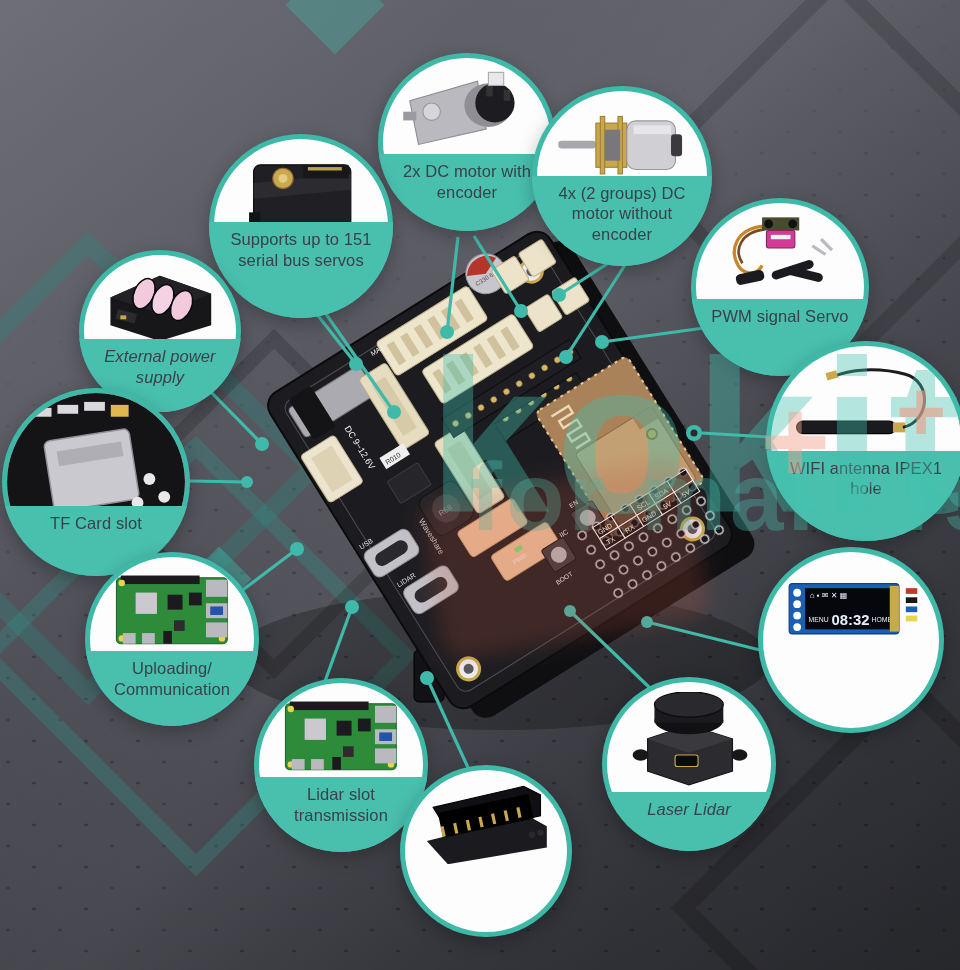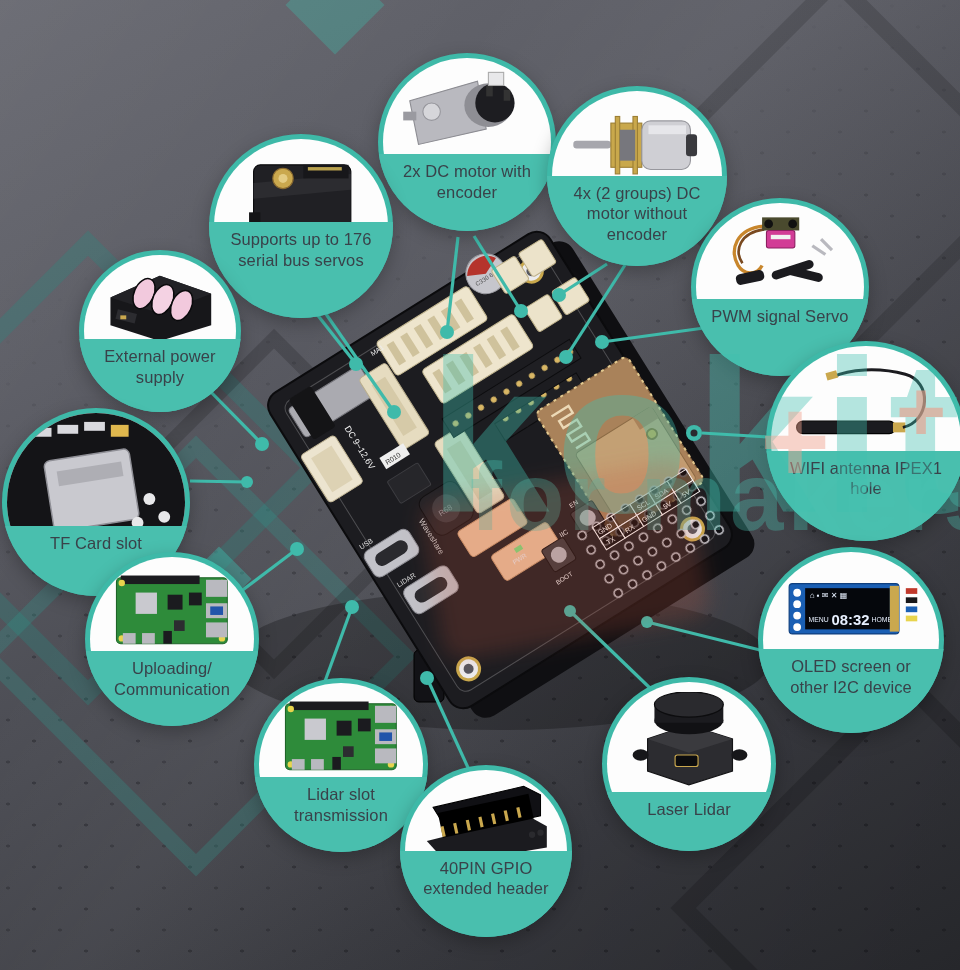--- a/index.html
+++ b/index.html
@@ -263,21 +263,21 @@
         <rect x="78" y="16" width="6" height="10" fill="#333"></rect>
           <rect x="94" y="20" width="6" height="10" fill="#333"></rect>
         <rect x="80" y="4" width="14" height="12" fill="#e8e8ea" stroke="#aaa"></rect>
       </svg>
     </div>
     <div class="c-band" style="top:57%">
         <span>2x DC motor with encoder</span>
       </div>
   </div>
 
-  <div class="callout" style="left:547px;top:86px;width:180px;height:180px;">
+  <div class="callout" style="left:532px;top:86px;width:180px;height:180px;">
     <div class="c-white">
       <svg class="c-photo" viewBox="0 0 120 80">
         <rect x="2" y="36" width="34" height="7" rx="3" fill="#a7a7ad"></rect>
         <g fill="#c9a84c" stroke="#9c7f34">
             <rect x="36" y="20" width="28" height="40"></rect>
             <rect x="40" y="14" width="4" height="52"></rect>
             <rect x="56" y="14" width="4" height="52"></rect>
           </g>
         <rect x="44" y="26" width="14" height="28" fill="#77777d"></rect>
         <rect x="64" y="18" width="44" height="44" rx="8" fill="#cfcfd4" stroke="#97979d"></rect>
@@ -296,21 +296,21 @@
         <rect x="18" y="14" width="86" height="56" rx="6" fill="#202024" stroke="#0c0c0e"></rect>
         <polygon points="18,30 104,22 104,36 18,44" fill="#2c2c30"></polygon>
         <circle cx="44" cy="26" r="9" fill="#caa84e" stroke="#8a6a2f"></circle>
         <circle cx="44" cy="26" r="4" fill="#e4cc84"></circle>
         <rect x="62" y="14" width="40" height="12" fill="#17171a"></rect>
         <rect x="66" y="16" width="30" height="3" fill="#b9a24e"></rect>
         <rect x="14" y="56" width="10" height="10" fill="#141416"></rect>
       </svg>
     </div>
     <div class="c-band" style="top:48%">
-        <span>Supports up to 176 serial bus servos</span>
+        <span>Supports up to 151 serial bus servos</span>
       </div>
   </div>
 
   <div class="callout" style="left:691px;top:198px;width:178px;height:178px;">
     <div class="c-white">
       <svg class="c-photo" viewBox="0 0 120 80">
         <path d="M46,12 C20,14 14,34 22,48 C28,58 40,56 44,48" stroke="#c8862c" stroke-width="3" fill="none"></path>
         <path d="M46,15 C24,18 18,34 26,46" stroke="#7a4a20" stroke-width="2.4" fill="none"></path>
         <rect x="44" y="4" width="34" height="12" fill="#4a4a2e"></rect>
         <g fill="#111">
@@ -326,21 +326,21 @@
             <path d="M90,30 l12,8"></path>
             <path d="M98,24 l10,10"></path>
           </g>
       </svg>
     </div>
     <div class="c-band" style="top:57%">
         <span>PWM signal Servo</span>
       </div>
   </div>
 
-  <div class="callout" style="left:79px;top:250px;width:162px;height:162px;">
+  <div class="callout" style="left:79px;top:250px;width:162px;height:162px;font-style:italic;">
     <div class="c-white">
       <svg class="c-photo" viewBox="0 0 120 80">
         <polygon points="10,34 60,12 112,30 112,62 60,78 10,62" fill="#17171a"></polygon>
         <polygon points="10,34 60,12 112,30 60,50" fill="#222226"></polygon>
         <g stroke="#0a0a0c" stroke-width="1.5">
           <ellipse cx="44" cy="30" rx="10" ry="16" fill="#f2c9dd" transform="rotate(24 44 30)"></ellipse>
           <ellipse cx="63" cy="36" rx="10" ry="16" fill="#f4d2e3" transform="rotate(24 63 36)"></ellipse>
           <ellipse cx="82" cy="42" rx="10" ry="16" fill="#f2c9dd" transform="rotate(24 82 42)"></ellipse>
         </g>
         <rect x="16" y="48" width="20" height="10" fill="#2c2c30" transform="rotate(14 26 53)"></rect>
@@ -359,21 +359,21 @@
         <rect x="82" y="53" width="10" height="8" fill="#caa84e"></rect>
         <path d="M90,57 C112,52 114,20 92,14 C70,8 46,10 34,16" stroke="#1b1b1f" stroke-width="2.4" fill="none"></path>
         <rect x="28" y="12" width="9" height="6" fill="#caa84e" transform="rotate(-16 32 15)"></rect>
       </svg>
     </div>
     <div class="c-band" style="top:55%">
         <span>WIFI antenna IPEX1 hole</span>
       </div>
   </div>
 
-  <div class="callout" style="left:2px;top:408px;width:188px;height:188px;">
+  <div class="callout" style="left:2px;top:388px;width:188px;height:188px;">
     <div class="c-white">
       <svg style="position:absolute;inset:0;width:100%;height:100%;" viewBox="0 0 120 120">
         <rect x="-10" y="-10" width="140" height="110" fill="#141417" transform="rotate(-9 60 45)"></rect>
         <rect x="28" y="28" width="58" height="48" rx="4" fill="#c9c9cf" stroke="#8f8f96" transform="rotate(-9 57 52)"></rect>
         <rect x="34" y="36" width="44" height="10" fill="#aeaeb4" transform="rotate(-9 56 41)"></rect>
         <g fill="#e8e8ea">
             <circle cx="96" cy="58" r="4"></circle>
             <circle cx="106" cy="70" r="4"></circle>
             <circle cx="88" cy="74" r="4"></circle>
           </g>
@@ -409,23 +409,20 @@
         </g>
         <rect x="94" y="20" width="8" height="40" fill="#caa84e"></rect>
         <g>
             <rect x="108" y="22" width="10" height="5" fill="#c0392b"></rect>
             <rect x="108" y="30" width="10" height="5" fill="#17171a"></rect>
             <rect x="108" y="38" width="10" height="5" fill="#1a5fb4"></rect>
             <rect x="108" y="46" width="10" height="5" fill="#e8d44d"></rect>
           </g>
       </svg>
     </div>
-    <div class="c-band" style="top:55%">
-        <span>OLED screen or other I2C device</span>
-      </div>
   </div>
 
   <div class="callout" style="left:85px;top:552px;width:174px;height:174px;">
     <div class="c-white">
       <svg class="c-photo" viewBox="0 0 120 80">
         <rect x="8" y="10" width="104" height="62" rx="4" fill="#2e8b3a" stroke="#1e6428"></rect>
         <rect x="12" y="8" width="74" height="8" fill="#1b1b1f"></rect>
         <g fill="#e8d44d">
             <circle cx="13" cy="15" r="3"></circle>
             <circle cx="107" cy="15" r="3"></circle>
@@ -476,21 +473,21 @@
             <rect x="52" y="60" width="8" height="12" fill="#1b1b1f"></rect>
           </g>
         <rect x="62" y="50" width="10" height="10" fill="#2c2c30"></rect>
       </svg>
     </div>
     <div class="c-band" style="top:57%">
         <span>Lidar slot transmission</span>
       </div>
   </div>
 
-  <div class="callout" style="left:602px;top:677px;width:174px;height:174px;">
+  <div class="callout" style="left:602px;top:677px;width:174px;height:174px;font-style:italic;">
     <div class="c-white">
       <svg class="c-photo" viewBox="0 0 120 80" style="height:60%;">
         <polygon points="24,38 60,26 98,38 98,66 60,78 24,66" fill="#2c2c30" stroke="#141416"></polygon>
         <polygon points="24,38 60,26 98,38 60,50" fill="#3a3a3e"></polygon>
         <ellipse cx="60" cy="22" rx="30" ry="12" fill="#111114"></ellipse>
         <rect x="30" y="8" width="60" height="16" fill="#1b1b1f"></rect>
         <ellipse cx="60" cy="8" rx="30" ry="11" fill="#2a2a2e" stroke="#0c0c0e"></ellipse>
         <rect x="48" y="52" width="20" height="10" rx="2" fill="#0c0c0e" stroke="#caa84e"></rect>
         <g fill="#17171a">
             <ellipse cx="18" cy="52" rx="7" ry="5"></ellipse>
@@ -519,23 +516,20 @@
             <rect x="66" y="32" width="3" height="10" transform="rotate(-12 67 37)"></rect>
             <rect x="78" y="29" width="3" height="10" transform="rotate(-12 79 34)"></rect>
             <rect x="90" y="26" width="3" height="10" transform="rotate(-12 91 31)"></rect>
           </g>
         <g fill="#2a2a2e">
             <circle cx="104" cy="52" r="3"></circle>
             <circle cx="112" cy="50" r="3"></circle>
           </g>
       </svg>
     </div>
-    <div class="c-band" style="top:50%">
-        <span>40PIN GPIO extended header</span>
-      </div>
   </div>
 
   <div class="wm" style="left:428px;top:312px;font-size:218px;letter-spacing:6px;opacity:.38;">kokit</div>
   <div class="wm" style="left:470px;top:442px;font-size:96px;letter-spacing:4px;opacity:.34;color:#49c2b1;">for makers</div>
   <div class="wm" style="left:760px;top:372px;font-size:120px;opacity:.45;color:#f0a28e;">+</div>
   <div class="wm" style="left:896px;top:362px;font-size:86px;opacity:.6;color:#ee9b86;">+</div>
   <div class="deco" style="left:430px;top:480px;width:270px;height:160px;background:rgba(190,80,60,.22);z-index:8;border-radius:20px;filter:blur(10px);transform:rotate(-10deg);"></div>
 
 </div>
 

